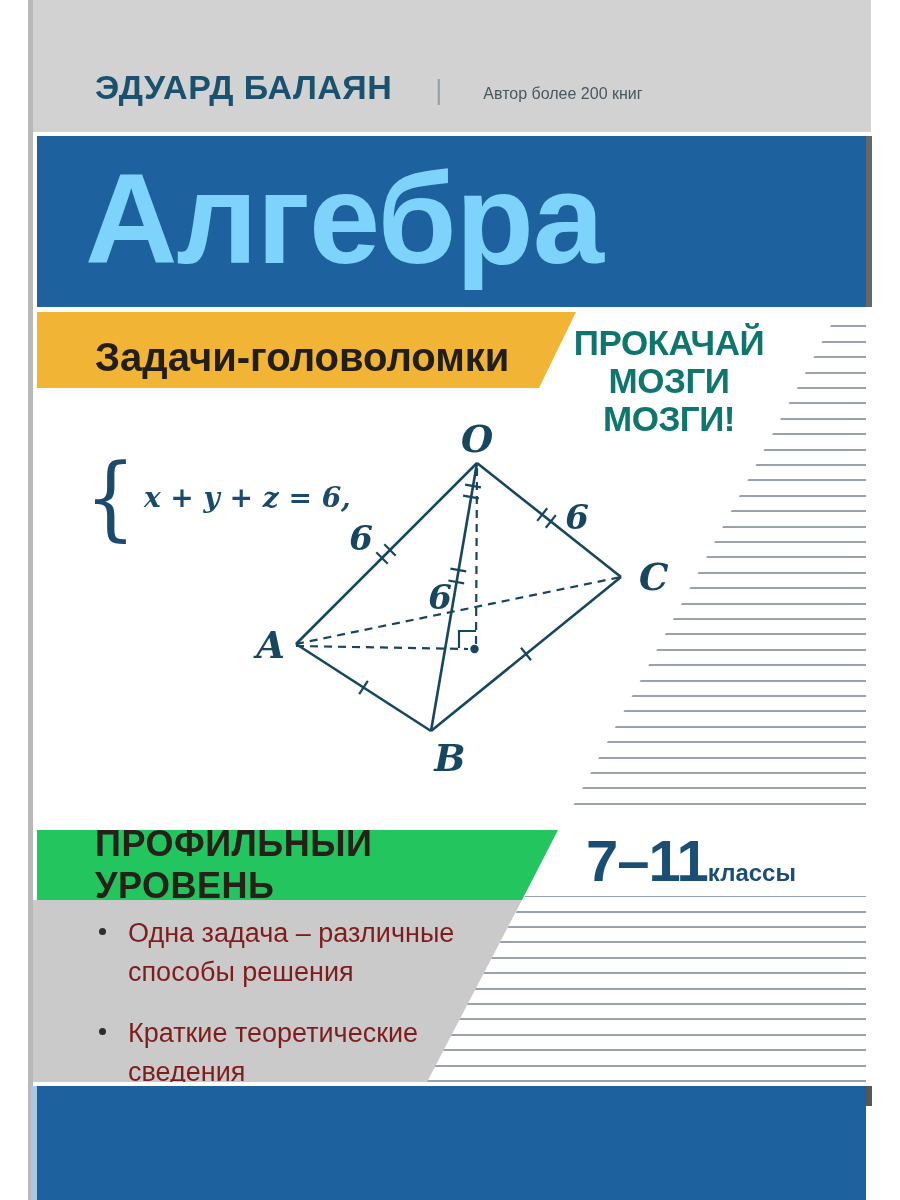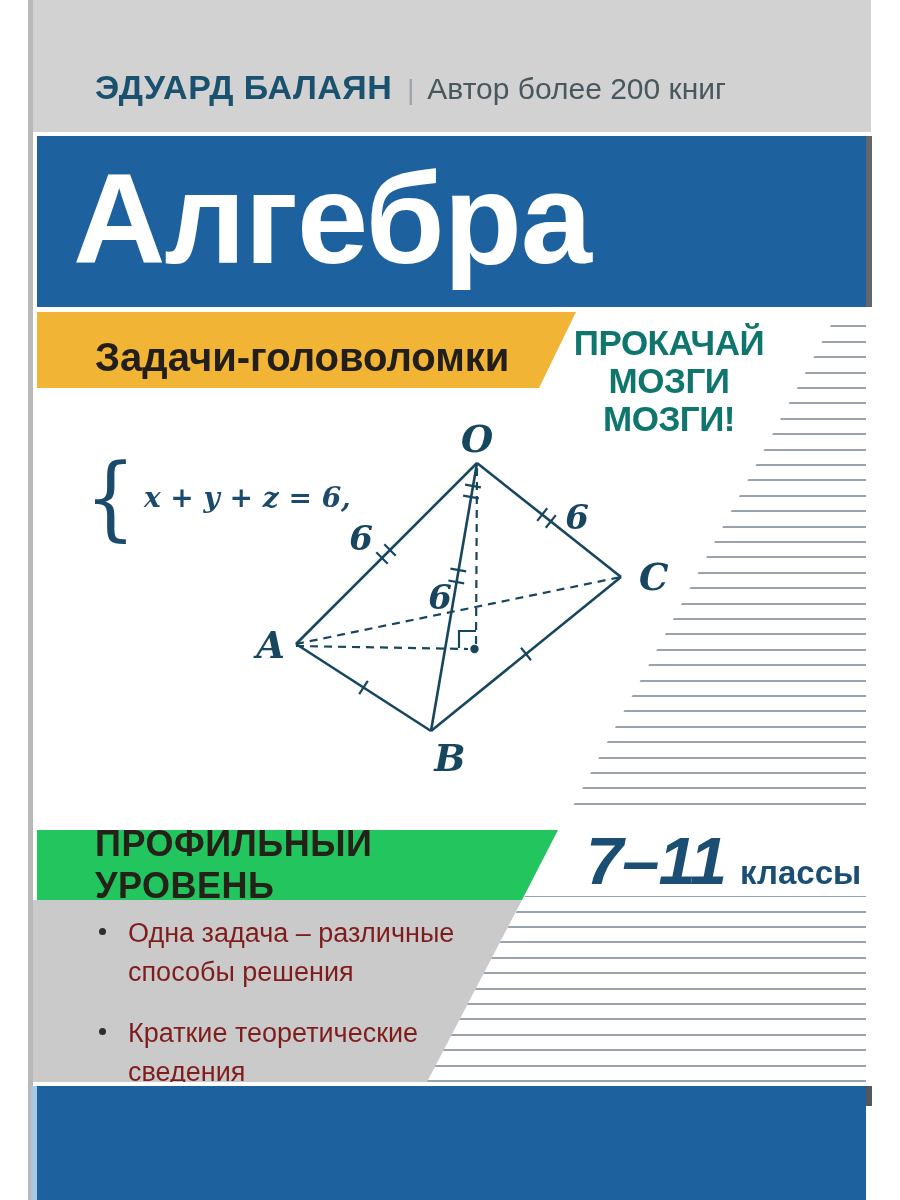--- a/index.html
+++ b/index.html
@@ -4,30 +4,30 @@
 <style>
   html,body{margin:0;padding:0;background:#ffffff;}
   .page{position:relative;width:900px;height:1200px;background:#ffffff;overflow:hidden;
         font-family:"Liberation Sans", sans-serif;}
   
   .edge-shadow{position:absolute;left:28px;top:0;width:5px;height:1200px;background:#b9b8b9;}
   .cover{position:absolute;left:33px;top:0;width:838px;height:1200px;background:#ffffff;}
 
   
   .top-band{position:absolute;left:33px;top:0;width:838px;height:132px;background:#d3d2d3;}
-  .author-row{position:absolute;left:95px;top:68px;display:flex;align-items:baseline;white-space:nowrap;}
+  .author-row{position:absolute;left:95px;top:68px;display:flex;align-items:baseline;white-space:nowrap;gap:28px;}
   .author-name{font-size:34px;font-weight:bold;color:#1a516f;letter-spacing:.5px;}
   .author-sep{font-size:27px;color:#98a2aa;margin:0 13px 0 15px;font-weight:400;}
-  .author-credit{font-size:30px;color:#49575f;}
+  .author-credit{font-size:16px;color:#49575f;}
 
   
   .blue-band{position:absolute;left:37px;top:136px;width:829px;height:171px;background:#1d629e;
              display:flex;align-items:center;}
   .blue-band-edge{position:absolute;left:866px;top:136px;width:6px;height:171px;background:#63666a;}
-  .main-title{margin:0;padding-left:36px;font-size:128px;font-weight:bold;color:#ffffff;
+  .main-title{margin:12px;padding-left:36px;font-size:128px;font-weight:bold;color:#7dd3fc;
               letter-spacing:-1px;transform:translateY(-3px);}
 
   
   .stripes{position:absolute;left:425px;top:312px;width:441px;height:770px;z-index:1;
            background:repeating-linear-gradient(180deg,
              rgba(0,0,0,0) 0px, rgba(0,0,0,0) 13.4px,
              #9aa2ac 13.4px, #9aa2ac 15.4px);
            clip-path:polygon(413px 0px,441px 0px,441px 770px,0px 770px);}
   .stripes-gap{position:absolute;left:500px;top:806px;width:368px;height:90px;background:#ffffff;z-index:2;}
 
@@ -44,22 +44,22 @@
          font-size:35px;font-weight:bold;color:#0f766e;line-height:38px;letter-spacing:-.5px;}
 
   
   .equations{position:absolute;left:85px;top:450px;display:flex;align-items:center;z-index:3;
              color:#1a4a6c;font-family:"DejaVu Serif", serif;}
   .brace{font-size:80px;line-height:95px;font-weight:400;transform:scaleY(1.15);}
   .eq-lines{margin-left:8px;font-size:28px;font-weight:bold;font-style:italic;line-height:40px;white-space:nowrap;}
 
   
   .grades{position:absolute;left:586px;top:830px;display:flex;align-items:baseline;z-index:3;color:#1a4f73;}
-  .grades .num{font-size:67px;font-weight:bold;letter-spacing:-1px;line-height:62px;font-style:italic;}
-  .grades .word{font-size:33px;font-weight:bold;margin-left:14px;}
+  .grades .num{font-size:58px;font-weight:bold;letter-spacing:-1px;line-height:62px;}
+  .grades .word{font-size:24px;font-weight:bold;}
 
   
   .gray-panel{position:absolute;left:33px;top:900px;width:489px;height:182px;background:#cbcacb;z-index:3;
               clip-path:polygon(0 0,489px 0,394px 182px,0 182px);padding:0;box-sizing:border-box;}
   .bullet-item{display:flex;margin-left:66px;margin-top:14px;}
   .bullet-item + .bullet-item{margin-top:22px;}
   .bullet-dot{flex:0 0 auto;width:7px;height:7px;border-radius:50%;background:#2e2e30;margin:14px 22px 0 0;}
   .bullet-text{width:345px;font-size:27px;line-height:39px;color:#7f1d1d;}
 
   

